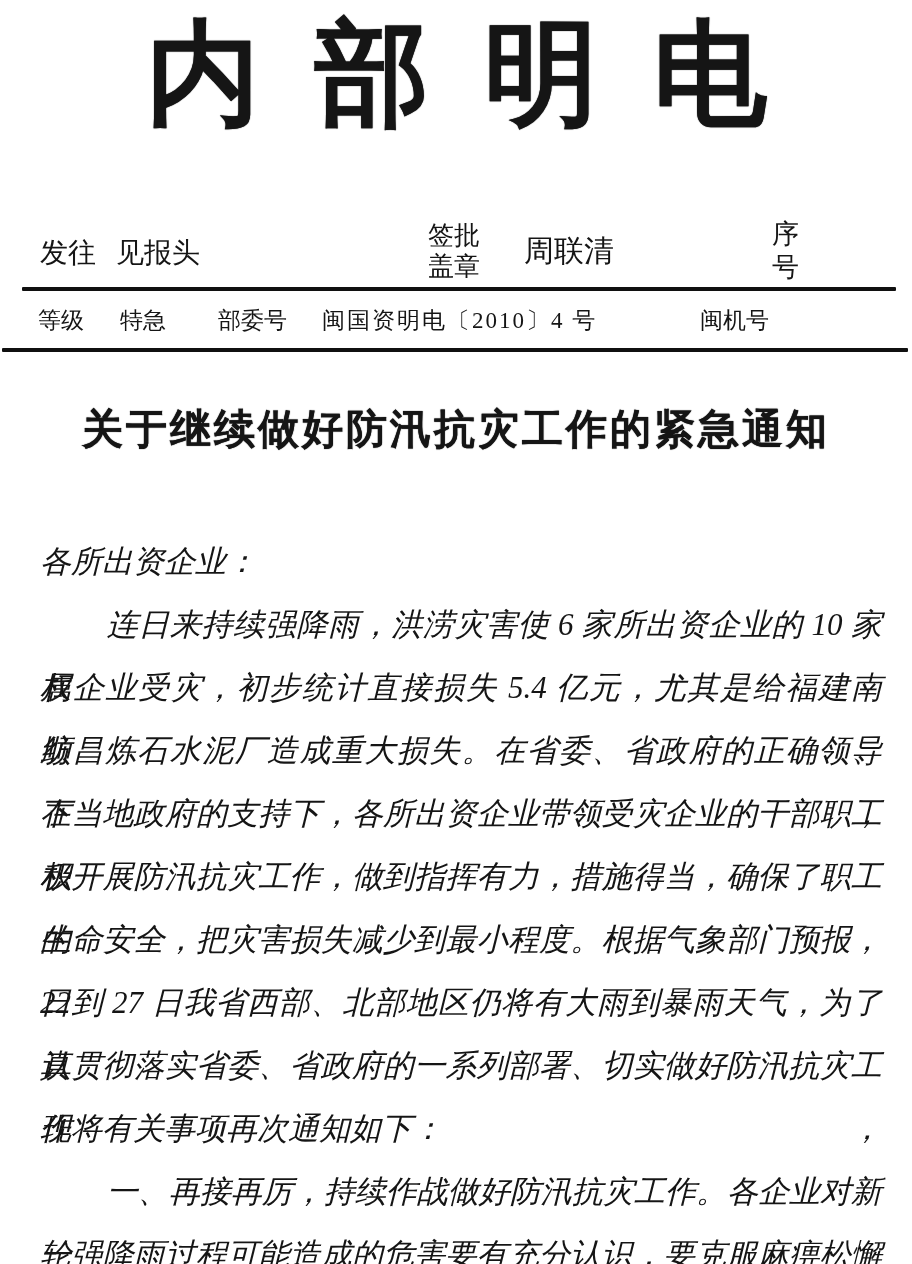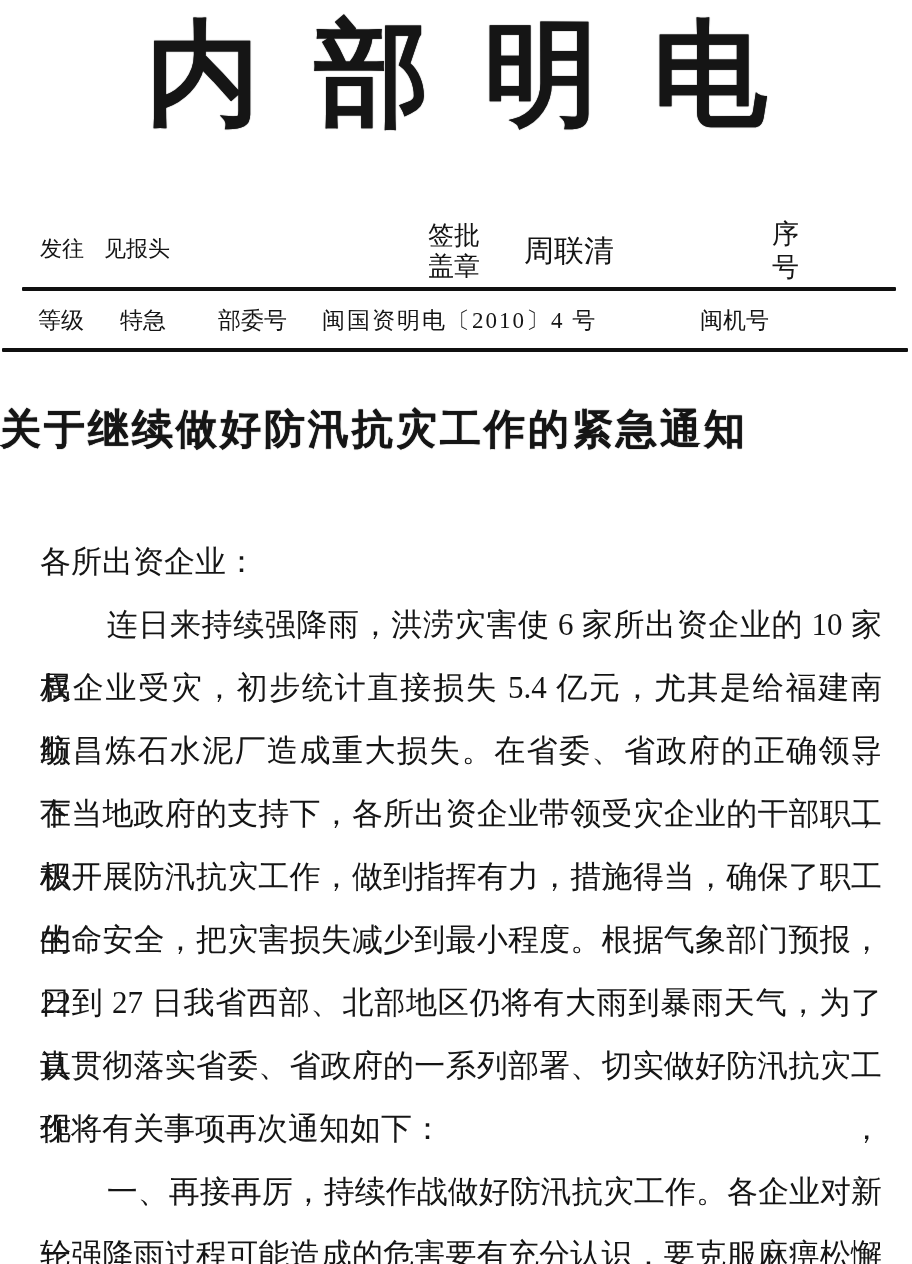--- a/index.html
+++ b/index.html
@@ -31,21 +31,21 @@
     white-space: nowrap;
     text-shadow: 0 0 1px #000;
   }
 
   
   .hdr-row { position: absolute; left: 0; width: 100%; }
   .hdr-row1 { top: 216px; height: 72px; }
   .hdr-row2 { top: 299px; height: 46px; font-size: 23px; }
   .hdr-row .abs { position: absolute; white-space: nowrap; }
 
-  .to-field { left: 40px; top: 18px; font-size: 22px; }
+  .to-field { left: 40px; top: 18px; font-size: 28px; }
   .to-field .val { margin-left: 20px; }
 
   .sign-field { left: 428px; top: 4px; display: flex; align-items: center; }
   .stack { display: inline-flex; flex-direction: column; font-size: 26px; line-height: 31px; }
   .sign-field .val { font-size: 30px; margin-left: 44px; }
 
   .serial-field { left: 772px; top: 2px; }
   .serial-field .stack { font-size: 27px; line-height: 33px; }
 
   .grade-label { left: 38px; top: 6px; }
@@ -59,41 +59,42 @@
   .rule1 { top: 287px; left: 22px; width: 874px; height: 4px; }
   .rule2 { top: 348px; left: 2px; width: 906px; height: 4px; }
 
   
   .doc-title {
     position: absolute;
     top: 402px;
     left: 0;
     width: 100%;
     margin: 0;
-    text-align: left;
+    text-align: center;
     font-size: 41px;
     font-weight: 700;
     letter-spacing: 3px;
     white-space: nowrap;
     text-shadow: 0 0 1px #000;
   }
 
   
   .doc-body {
     position: absolute;
     top: 530px;
     left: 40px;
     width: 842px;
     font-size: 31px;
   }
   .body-line {
     height: 63px;
     line-height: 63px;
     white-space: nowrap;
     overflow: visible;
+    font-style: italic;
   }
   .body-line.fill {
     white-space: normal;
     text-align: justify;
     text-align-last: justify;
   }
   .body-line.indent { text-indent: 2.15em; }
 </style>
 </head>
 <body>

